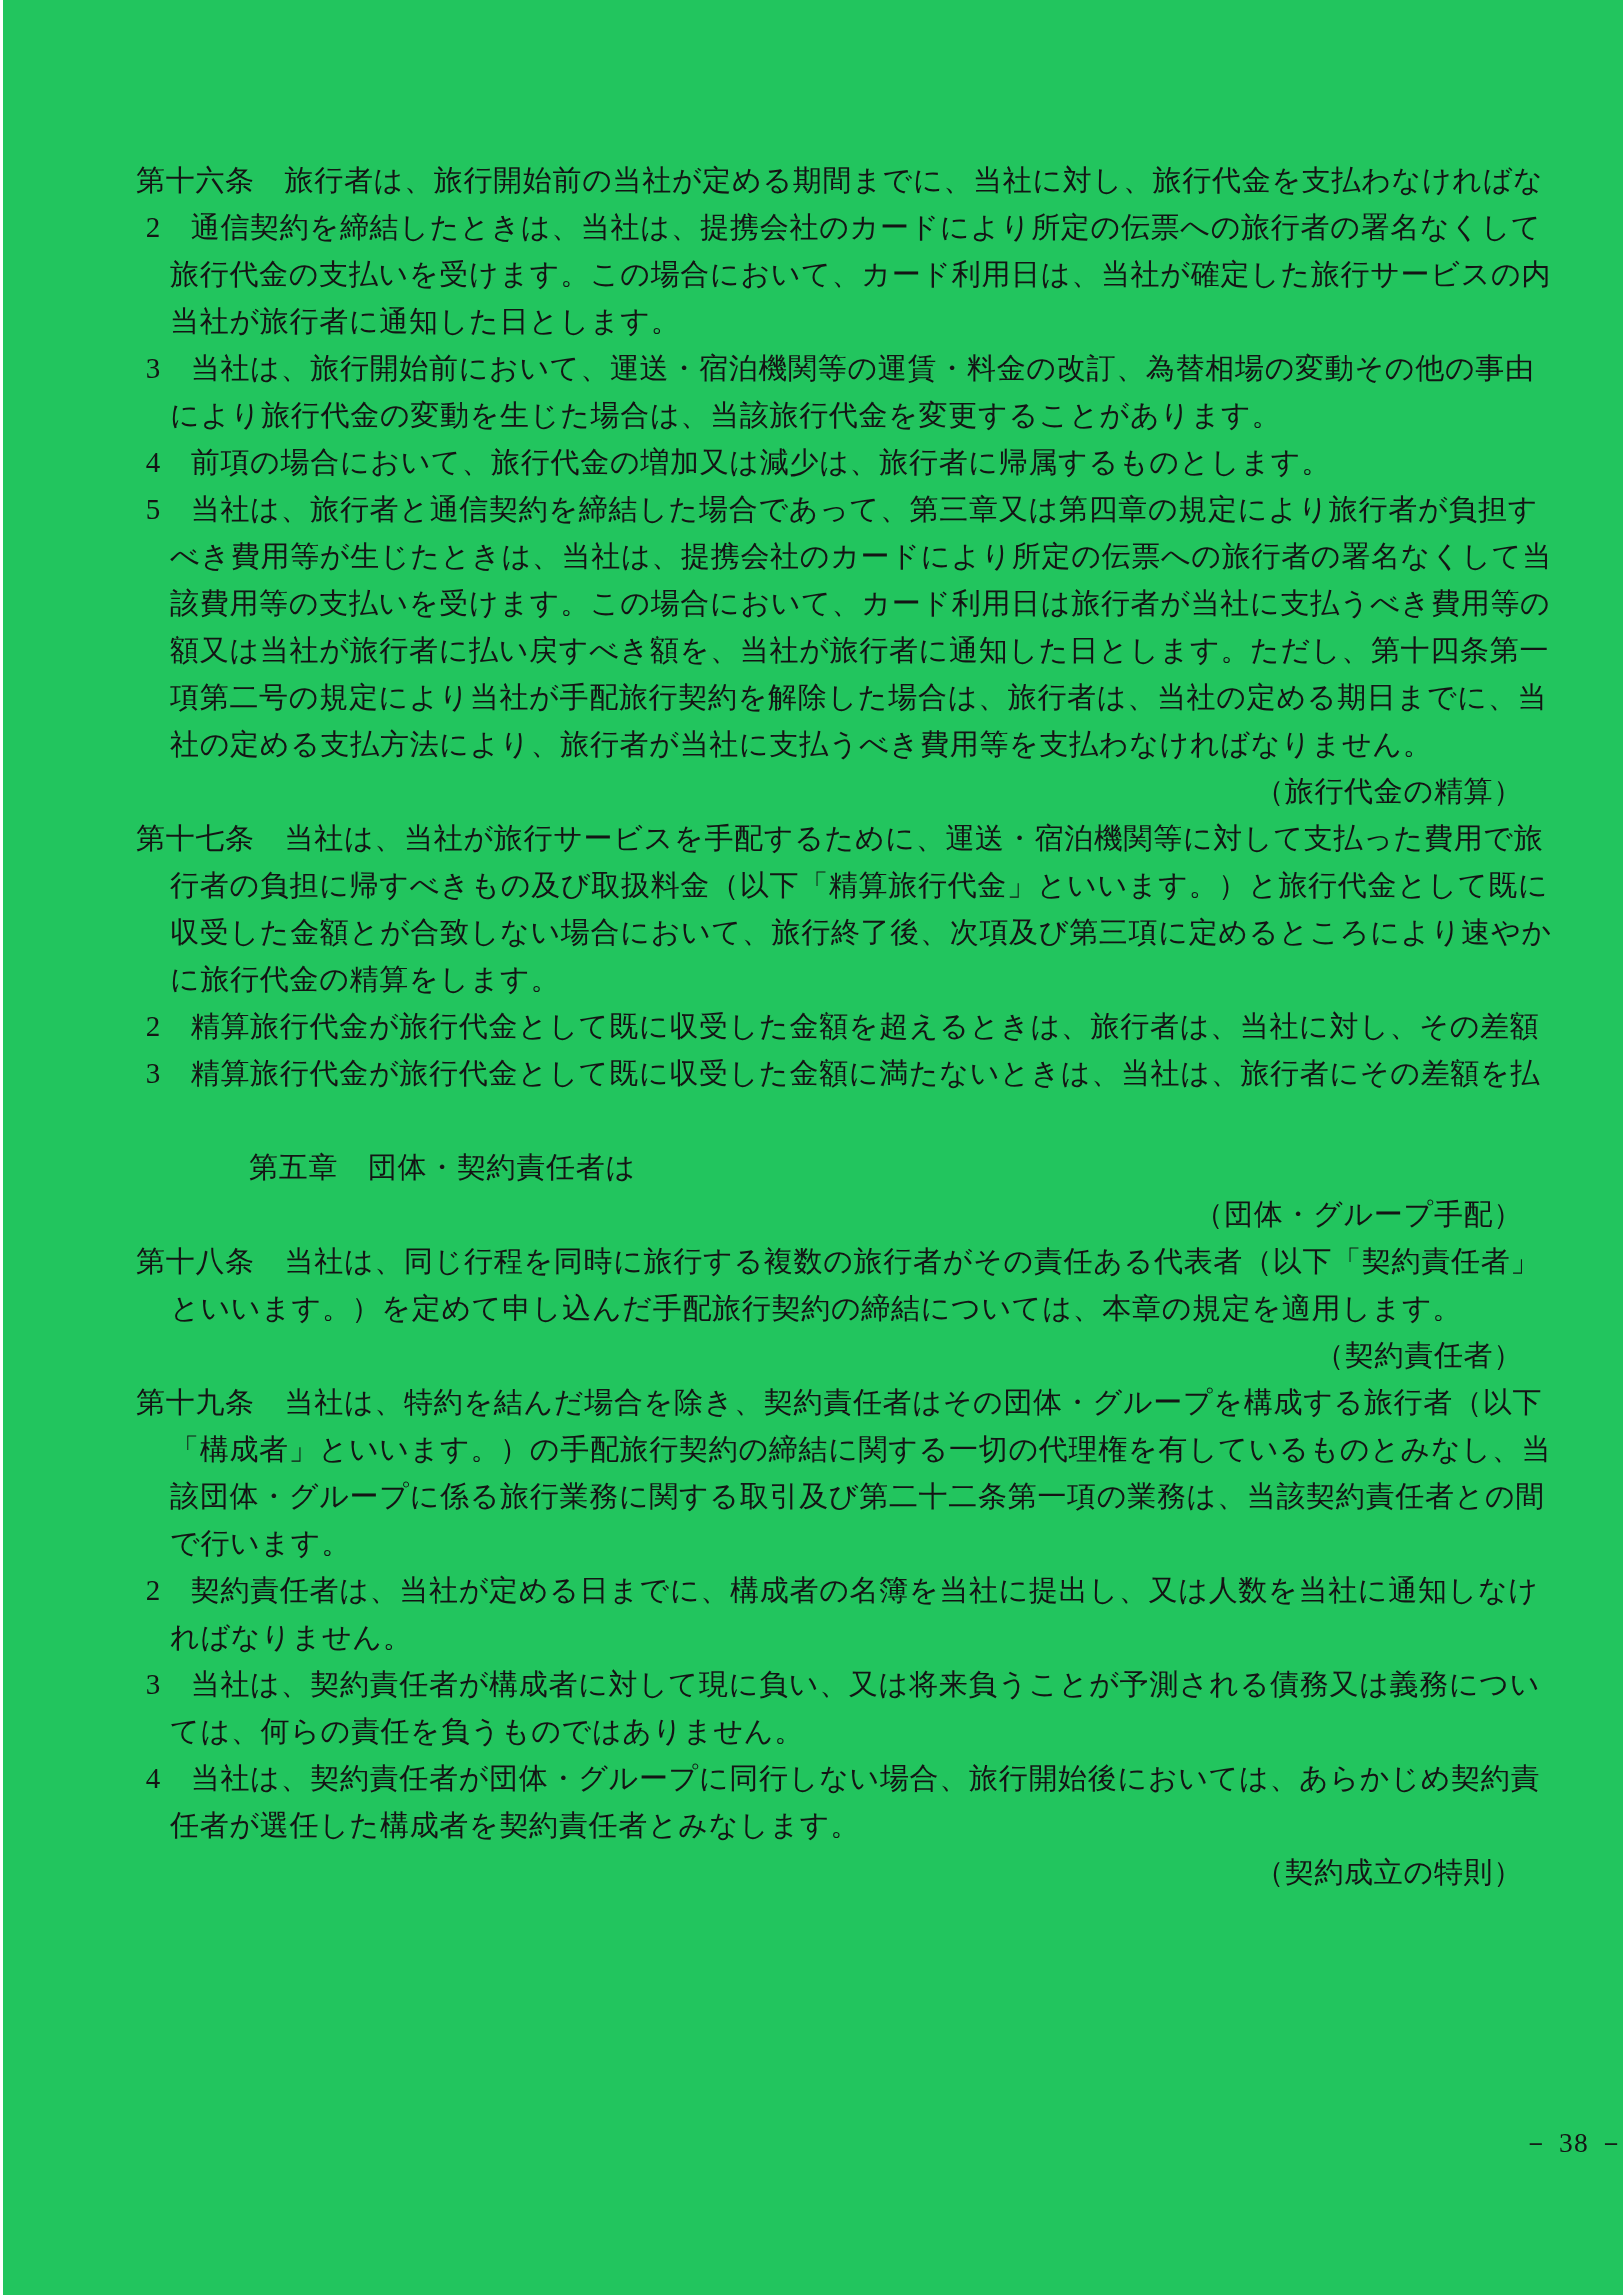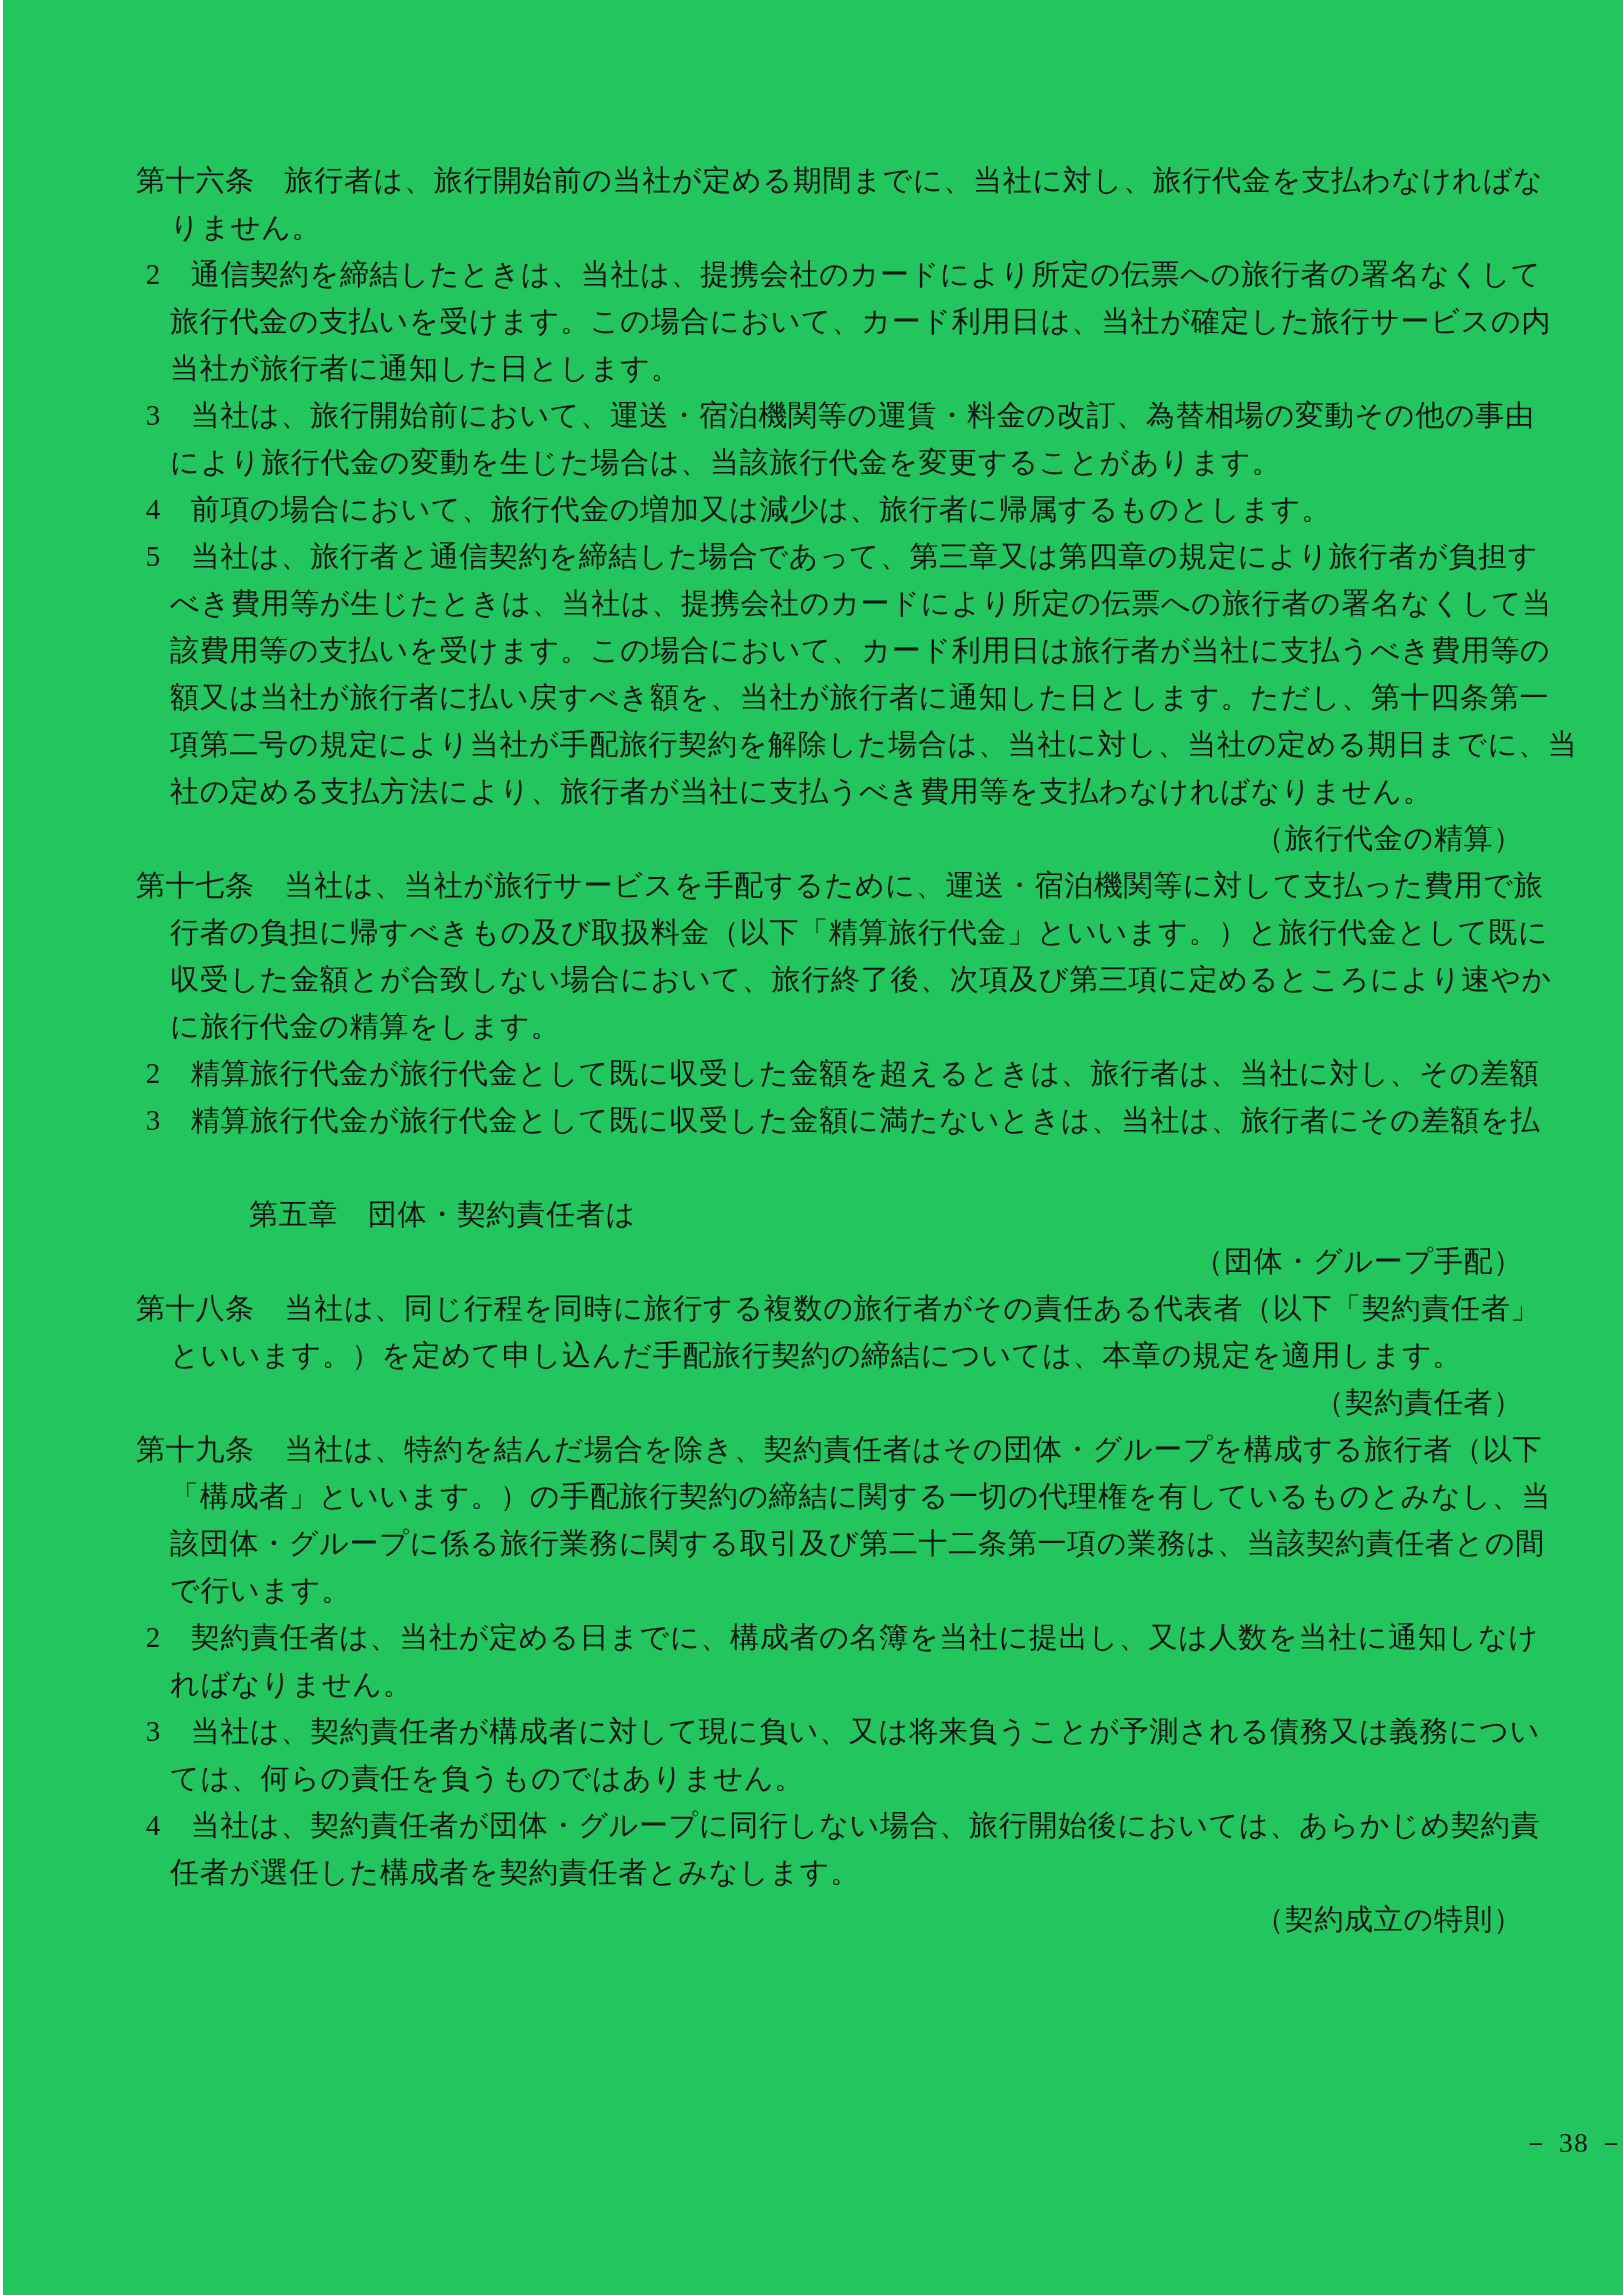--- a/index.html
+++ b/index.html
@@ -52,32 +52,31 @@
     line-height: 47px;
     letter-spacing: 1.3px;
   }
 </style>
 </head>
 <body>
 
 <div class="page">
   <div class="content">
       <div class="line article-start">第十六条　旅行者は、旅行開始前の当社が定める期間までに、当社に対し、旅行代金を支払わなければな</div>
-      <div class="line continuation">りません。</div>
       <div class="line item">2　通信契約を締結したときは、当社は、提携会社のカードにより所定の伝票への旅行者の署名なくして</div>
       <div class="line continuation">旅行代金の支払いを受けます。この場合において、カード利用日は、当社が確定した旅行サービスの内</div>
       <div class="line continuation">当社が旅行者に通知した日とします。</div>
       <div class="line item">3　当社は、旅行開始前において、運送・宿泊機関等の運賃・料金の改訂、為替相場の変動その他の事由</div>
       <div class="line continuation">により旅行代金の変動を生じた場合は、当該旅行代金を変更することがあります。</div>
       <div class="line item">4　前項の場合において、旅行代金の増加又は減少は、旅行者に帰属するものとします。</div>
       <div class="line item">5　当社は、旅行者と通信契約を締結した場合であって、第三章又は第四章の規定により旅行者が負担す</div>
       <div class="line continuation">べき費用等が生じたときは、当社は、提携会社のカードにより所定の伝票への旅行者の署名なくして当</div>
       <div class="line continuation">該費用等の支払いを受けます。この場合において、カード利用日は旅行者が当社に支払うべき費用等の</div>
       <div class="line continuation">額又は当社が旅行者に払い戻すべき額を、当社が旅行者に通知した日とします。ただし、第十四条第一</div>
-      <div class="line continuation">項第二号の規定により当社が手配旅行契約を解除した場合は、当社に対し、当社の定める期日までに、当</div>
+      <div class="line continuation">項第二号の規定により当社が手配旅行契約を解除した場合は、旅行者は、当社の定める期日までに、当</div>
       <div class="line continuation">社の定める支払方法により、旅行者が当社に支払うべき費用等を支払わなければなりません。</div>
       <div class="line label">（旅行代金の精算）</div>
       <div class="line article-start">第十七条　当社は、当社が旅行サービスを手配するために、運送・宿泊機関等に対して支払った費用で旅</div>
       <div class="line continuation">行者の負担に帰すべきもの及び取扱料金（以下「精算旅行代金」といいます。）と旅行代金として既に</div>
       <div class="line continuation">収受した金額とが合致しない場合において、旅行終了後、次項及び第三項に定めるところにより速やか</div>
       <div class="line continuation">に旅行代金の精算をします。</div>
       <div class="line item">2　精算旅行代金が旅行代金として既に収受した金額を超えるときは、旅行者は、当社に対し、その差額</div>
       <div class="line item">3　精算旅行代金が旅行代金として既に収受した金額に満たないときは、当社は、旅行者にその差額を払</div>
       <div class="line blank">&nbsp;</div>
       <div class="line chapter">第五章　団体・契約責任者は</div>

